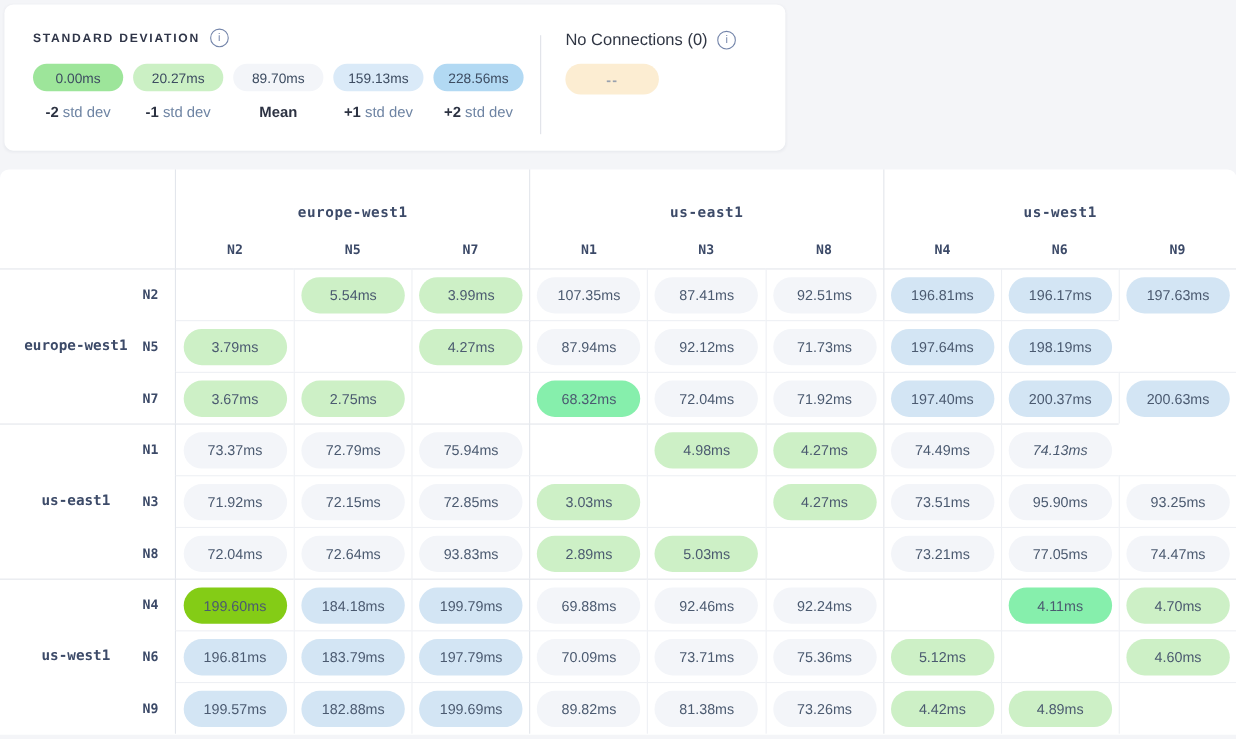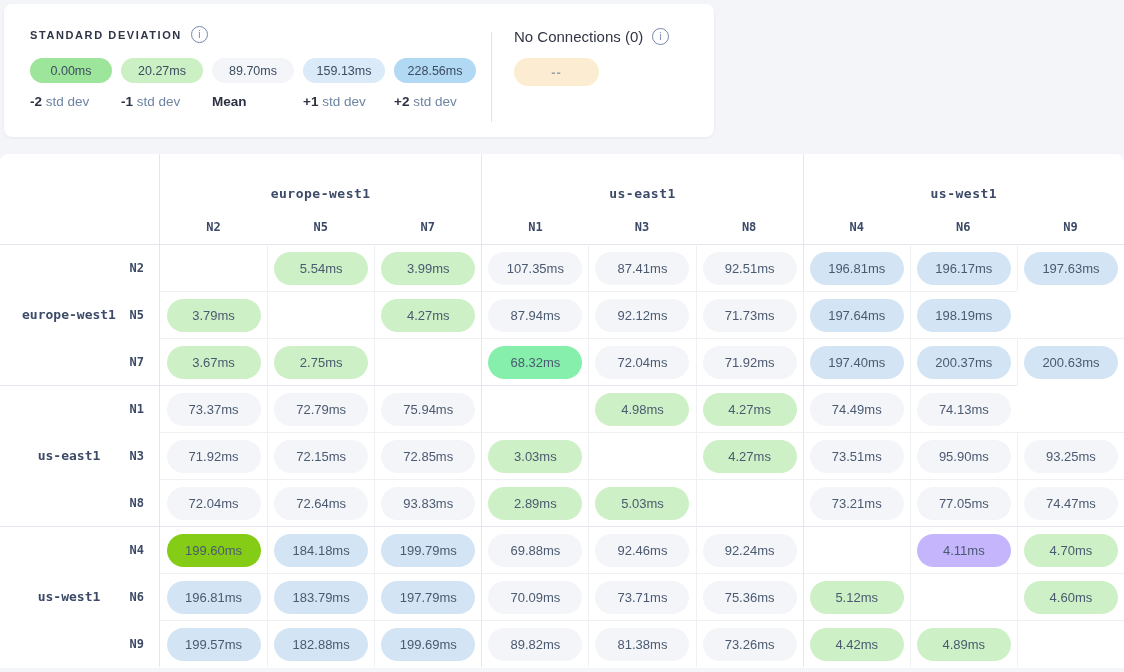--- a/index.html
+++ b/index.html
@@ -23,21 +23,21 @@
     color:#7485aa;font-size:10px;line-height:1;flex:0 0 auto;
     display:inline-flex;align-items:center;justify-content:center;cursor:pointer;
   }
   .sd-pills{display:flex;margin-top:15px;}
   .sd-pill{
     width:82px;height:25px;border-radius:14px;margin-right:9px;
     display:flex;align-items:center;justify-content:center;
     font-size:12.5px;color:#3d4c61;
   }
   .sd-labels{display:flex;margin-top:11px;}
-  .sd-label{width:82px;margin-right:9px;font-size:13.5px;color:#6e84a3;}
+  .sd-label{width:82px;margin-right:9px;text-align:center;font-size:13.5px;color:#6e84a3;}
   .sd-label b{color:#2c3242;}
   .v-divider{position:absolute;left:487px;top:28px;width:1px;height:90px;background:#dfe2e8;}
   .nc-section{position:absolute;left:510px;top:24px;}
   .nc-title-row{display:flex;align-items:center;gap:9px;}
   .nc-title{font-size:15px;color:#303644;}
   .nc-pill{
     margin-top:13px;width:85px;height:28px;border-radius:14px;
     display:flex;align-items:center;justify-content:center;
     font-size:13px;font-weight:bold;color:#99a1ae;letter-spacing:1px;
   }
@@ -222,21 +222,21 @@
       <div class="m-cell csep gtop">
         <div class="pill" style="background: rgb(205, 240, 198);">4.98ms</div>
       </div>
       <div class="m-cell csep gtop">
         <div class="pill" style="background: rgb(205, 240, 198);">4.27ms</div>
       </div>
       <div class="m-cell gsep gtop">
         <div class="pill" style="background: rgb(243, 245, 249);">74.49ms</div>
       </div>
       <div class="m-cell csep gtop">
-        <div class="pill" style="background: rgb(243, 245, 249);">74.13ms</div>
+        <div class="pill" style="background: rgb(243, 245, 249); font-style: italic;">74.13ms</div>
       </div>
       <div class="m-rowlabel">
         <div class="m-regionlabel">us-east1</div>
         <div class="m-nodelabel">N3</div>
       </div>
       <div class="m-cell rtop">
         <div class="pill" style="background: rgb(243, 245, 249);">71.92ms</div>
       </div>
       <div class="m-cell csep rtop">
         <div class="pill" style="background: rgb(243, 245, 249);">72.15ms</div>
@@ -306,21 +306,21 @@
         <div class="pill" style="background: rgb(243, 245, 249);">69.88ms</div>
       </div>
       <div class="m-cell csep gtop">
         <div class="pill" style="background: rgb(243, 245, 249);">92.46ms</div>
       </div>
       <div class="m-cell csep gtop">
         <div class="pill" style="background: rgb(243, 245, 249);">92.24ms</div>
       </div>
       <div class="m-cell gsep gtop"></div>
       <div class="m-cell csep gtop">
-        <div class="pill" style="background: #c4b5fd;">4.11ms</div>
+        <div class="pill" style="background: #86efac;">4.11ms</div>
       </div>
       <div class="m-cell csep gtop">
         <div class="pill" style="background: rgb(205, 240, 198);">4.70ms</div>
       </div>
       <div class="m-rowlabel">
         <div class="m-regionlabel">us-west1</div>
         <div class="m-nodelabel">N6</div>
       </div>
       <div class="m-cell rtop">
         <div class="pill" style="background: rgb(211, 229, 244);">196.81ms</div>

